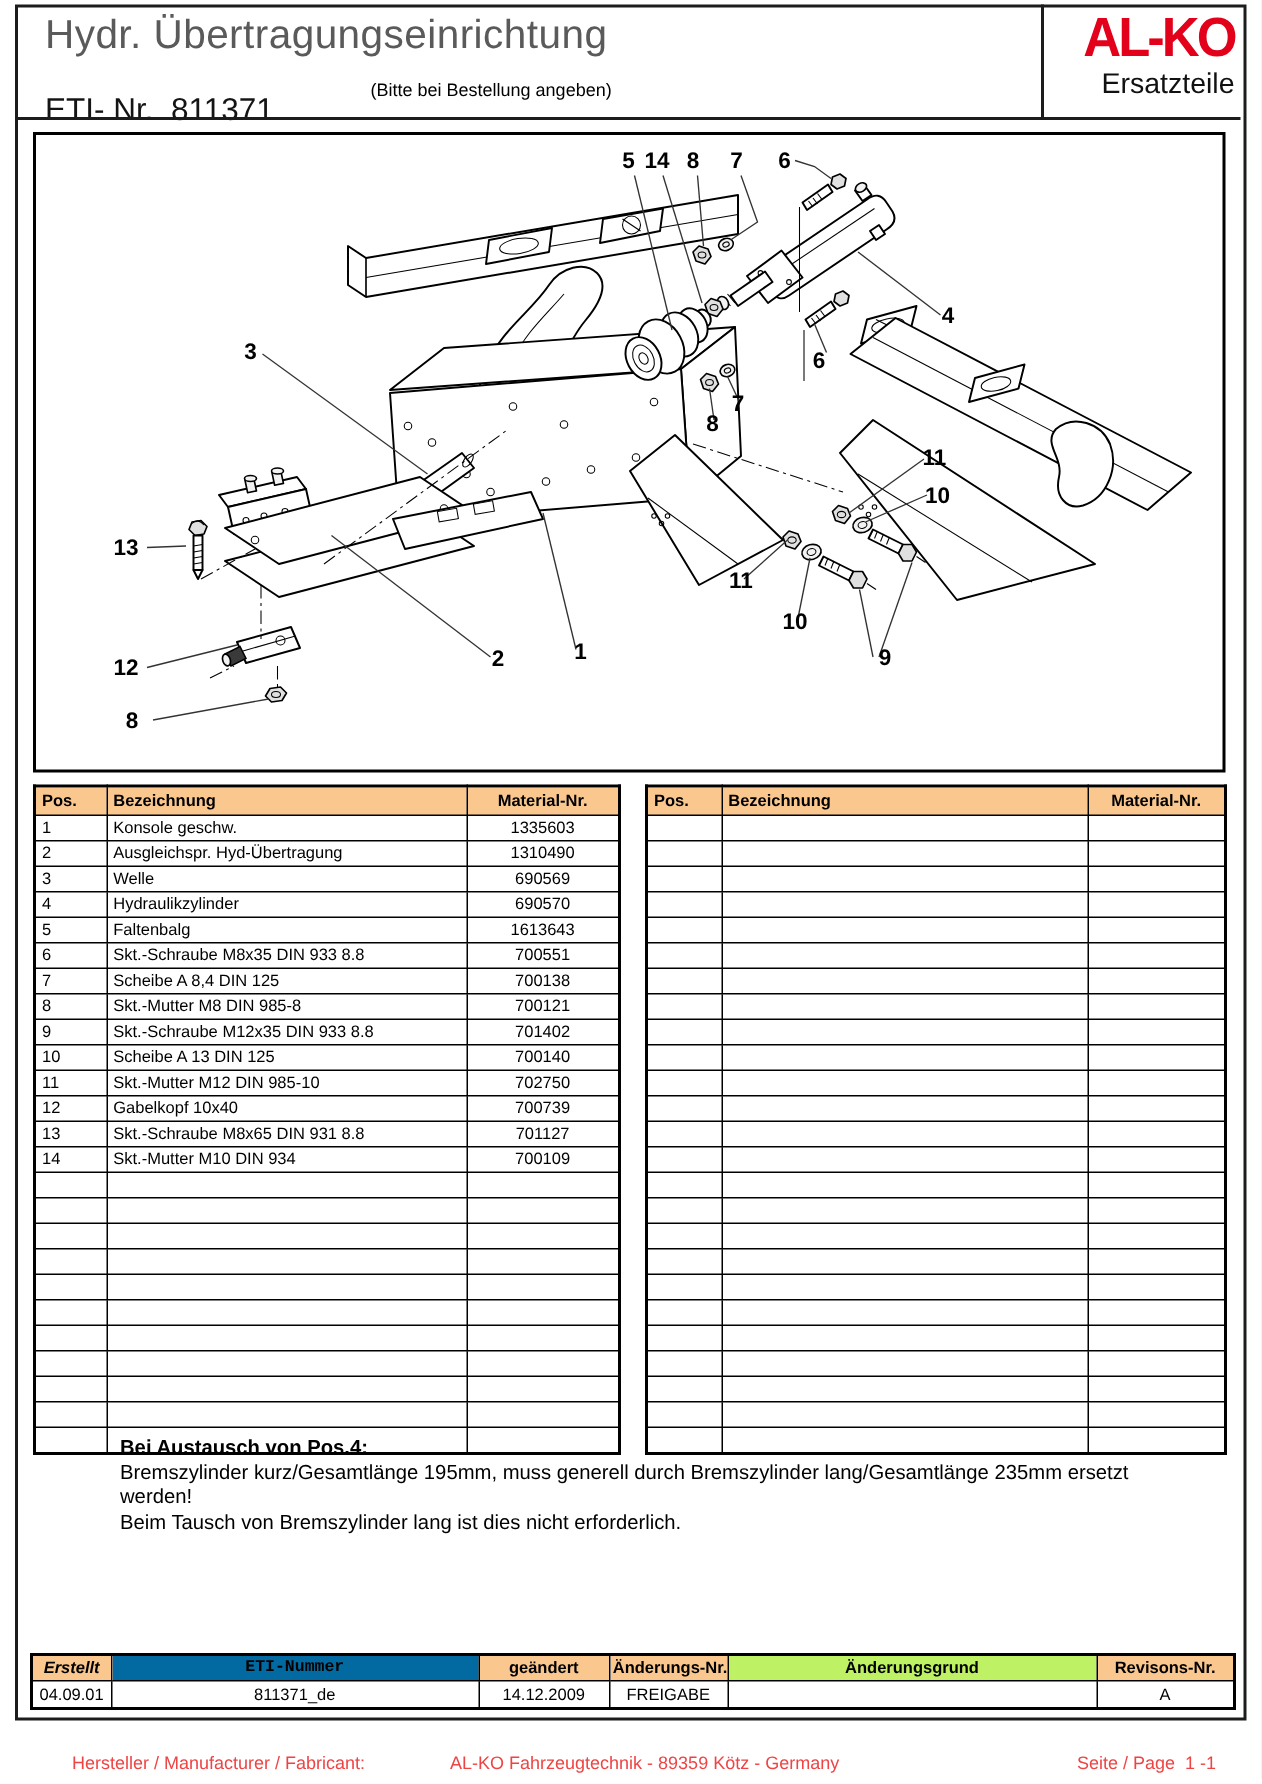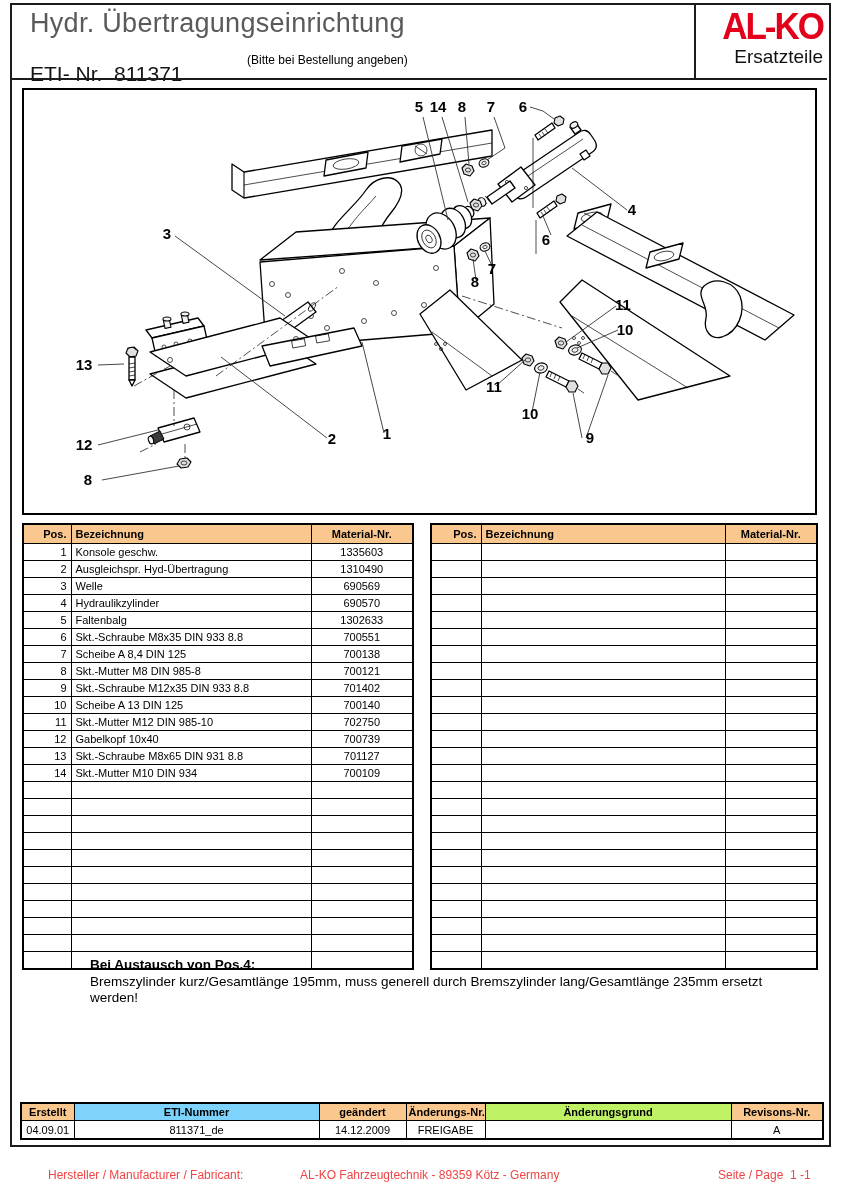--- a/index.html
+++ b/index.html
@@ -15,26 +15,26 @@
   .header-vline{position:absolute;left:694px;top:3px;width:2px;height:75px;background:#1c1c1c;}
   .header-hline{position:absolute;left:10px;top:78px;width:817px;height:2px;background:#1c1c1c;}
   .diagram-box{position:absolute;left:22px;top:88px;width:791px;height:423px;border:2px solid #000;background:#fff;}
 
   table{border-collapse:collapse;table-layout:fixed;position:absolute;background:#fff;}
   .parts-table{font-size:11px;border:2px solid #000;}
   #left-table{left:22px;top:523px;width:390px;}
   #right-table{left:430px;top:523px;width:386px;}
   .parts-table th,.parts-table td{border:1px solid #000;height:16px;padding:0 4px;overflow:hidden;white-space:nowrap;}
   .parts-table th{height:18px;font-weight:bold;}
-  .c-pos{text-align:right;}
+  .c-pos{text-align:left;}
   .c-bez{text-align:left;padding-left:6px;}
   .c-mat{text-align:center;}
   th.c-bez{text-align:left;}
 
-  .notes{position:absolute;left:90px;top:957px;font-size:13.5px;line-height:16.5px;}
+  .notes{position:absolute;left:80px;top:957px;font-size:13.5px;line-height:16.5px;}
   .notes-title{font-weight:bold;}
   .note-line{white-space:nowrap;}
 
   #rev-table{left:20px;top:1102px;width:802px;font-size:11px;border:2px solid #000;}
   #rev-table th,#rev-table td{border:1px solid #000;text-align:center;overflow:hidden;white-space:nowrap;padding:0 2px;}
   #rev-table th{height:16px;font-weight:bold;}
   #rev-table td{height:17px;}
 
   .footer-line{position:absolute;top:1168px;font-size:12px;color:#ef4444;}
   .f-manu{left:48px;}
@@ -344,21 +344,21 @@
           <td class="c-mat">690569</td>
         </tr>
         <tr>
           <td class="c-pos">4</td>
           <td class="c-bez">Hydraulikzylinder</td>
           <td class="c-mat">690570</td>
         </tr>
         <tr>
           <td class="c-pos">5</td>
           <td class="c-bez">Faltenbalg</td>
-          <td class="c-mat">1302633</td>
+          <td class="c-mat">1613643</td>
         </tr>
         <tr>
           <td class="c-pos">6</td>
           <td class="c-bez">Skt.-Schraube M8x35 DIN 933 8.8</td>
           <td class="c-mat">700551</td>
         </tr>
         <tr>
           <td class="c-pos">7</td>
           <td class="c-bez">Scheibe A 8,4 DIN 125</td>
           <td class="c-mat">700138</td>
@@ -595,35 +595,36 @@
           <td class="c-bez"></td>
           <td class="c-mat"></td>
         </tr>
       </tbody>
   </table>
 
   <div class="notes">
     <div class="notes-title">Bei Austausch von Pos.4:</div>
     <div class="note-line">Bremszylinder kurz/Gesamtlänge 195mm, muss generell durch Bremszylinder lang/Gesamtlänge 235mm ersetzt</div>
     <div class="note-line">werden!</div>
+    <div class="note-line">Beim Tausch von Bremszylinder lang ist dies nicht erforderlich.</div>
   </div>
 
   <table id="rev-table">
     <colgroup>
       <col style="width:53px">
         <col style="width:245px">
         <col style="width:87px">
       <col style="width:79px">
         <col style="width:246px">
         <col style="width:92px">
     </colgroup>
     <thead>
         <tr id="rev-head">
-          <th style="background: rgb(250, 199, 143);">Erstellt</th>
-          <th style="background: #7dd3fc;">ETI-Nummer</th>
+          <th style="background: rgb(250, 199, 143); font-style: italic;">Erstellt</th>
+          <th style="background: #0369a1; font-family: Liberation Mono, monospace;">ETI-Nummer</th>
           <th style="background: rgb(250, 199, 143);">geändert</th>
           <th style="background: rgb(250, 199, 143);">Änderungs-Nr.</th>
           <th style="background: #bef264;">Änderungsgrund</th>
           <th style="background: rgb(250, 199, 143);">Revisons-Nr.</th>
         </tr>
       </thead>
     <tbody>
         <tr id="rev-row">
           <td>04.09.01</td>
           <td>811371_de</td>

